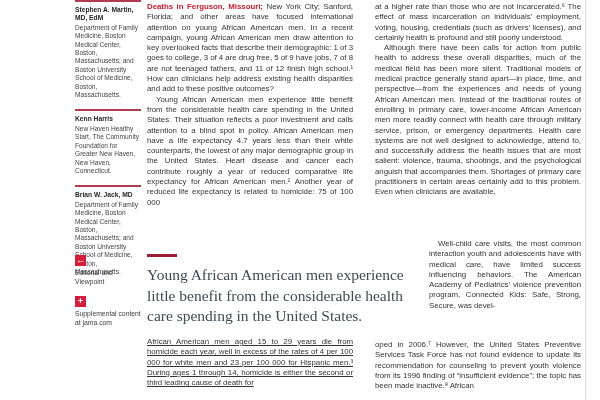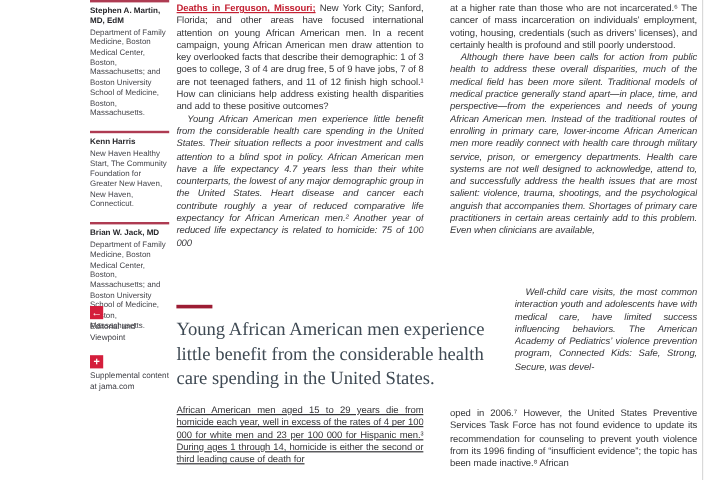--- a/index.html
+++ b/index.html
@@ -20,22 +20,22 @@
     display:flex;align-items:center;justify-content:center;
     font-size:9px;font-weight:bold;line-height:11px;margin-bottom:3px;
   }
   .side-link .lbl{font-size:6.8px;line-height:8.6px;color:#3c3c42;}
   
   .col{
     position:absolute;font-size:7.9px;line-height:10.3px;color:#353538;
     text-align:justify;letter-spacing:-0.05px;overflow:hidden;
   }
   .col p{margin:0;}
-  .col p.ind{text-indent:9px;font-style:italic;}
-  .lead-in{font-weight:bold;color:#c32032;text-decoration:underline;}
+  .col p.ind{text-indent:9px;}
+  .lead-in{font-weight:bold;color:#c32032;}
   #col1-a{left:147px;top:2px;width:206px;height:240px;}
   #col1-b{left:147px;top:337px;width:206px;height:63px;text-decoration:underline;}
   #col2-a{left:375px;top:2px;width:206px;height:237px;}
   #col2-b{left:429px;top:239px;width:152px;height:95px;}
   #col2-c{left:375px;top:340px;width:206px;height:64px;}
   
   .pull-quote{position:absolute;left:147px;top:254px;width:272px;}
   .pq-rule{width:30px;height:3px;background:#9c1c33;margin-bottom:8px;}
   .pq-text{
     font-family:"Liberation Serif",serif;font-size:15.5px;line-height:20.5px;
@@ -85,21 +85,21 @@
   <div class="pull-quote">
     <div class="pq-rule"></div>
     <div class="pq-text">Young African American men experience little benefit from the considerable health care spending in the United States.</div>
   </div>
 
   <div class="col" id="col1-b">
     <p>African American men aged 15 to 29 years die from homicide each year, well in excess of the rates of 4 per 100 000 for white men and 23 per 100 000 for Hispanic men.³ During ages 1 through 14, homicide is either the second or third leading cause of death for</p>
   </div>
 
   <div class="col" id="col2-a">
-    <p>at a higher rate than those who are not incarcerated.⁶ The cancer of mass incarceration on individuals’ employment, voting, housing, credentials (such as drivers’ licenses), and certainly health is profound and still poorly understood.</p>
+    <p>at a higher rate than those who are not incarcerated.⁶ The effect of mass incarceration on individuals’ employment, voting, housing, credentials (such as drivers’ licenses), and certainly health is profound and still poorly understood.</p>
     <p class="ind">Although there have been calls for action from public health to address these overall disparities, much of the medical field has been more silent. Traditional models of medical practice generally stand apart—in place, time, and perspective—from the experiences and needs of young African American men. Instead of the traditional routes of enrolling in primary care, lower-income African American men more readily connect with health care through military service, prison, or emergency departments. Health care systems are not well designed to acknowledge, attend to, and successfully address the health issues that are most salient: violence, trauma, shootings, and the psychological anguish that accompanies them. Shortages of primary care practitioners in certain areas certainly add to this problem. Even when clinicians are available,</p>
   </div>
 
   <div class="col" id="col2-b">
     <p class="ind">Well-child care visits, the most common interaction youth and adolescents have with medical care, have limited success influencing behaviors. The American Academy of Pediatrics’ violence prevention program, Connected Kids: Safe, Strong, Secure, was devel-</p>
   </div>
 
   <div class="col" id="col2-c">
     <p>oped in 2006.⁷ However, the United States Preventive Services Task Force has not found evidence to update its recommendation for counseling to prevent youth violence from its 1996 finding of “insufficient evidence”; the topic has been made inactive.⁸ African</p>
   </div>

